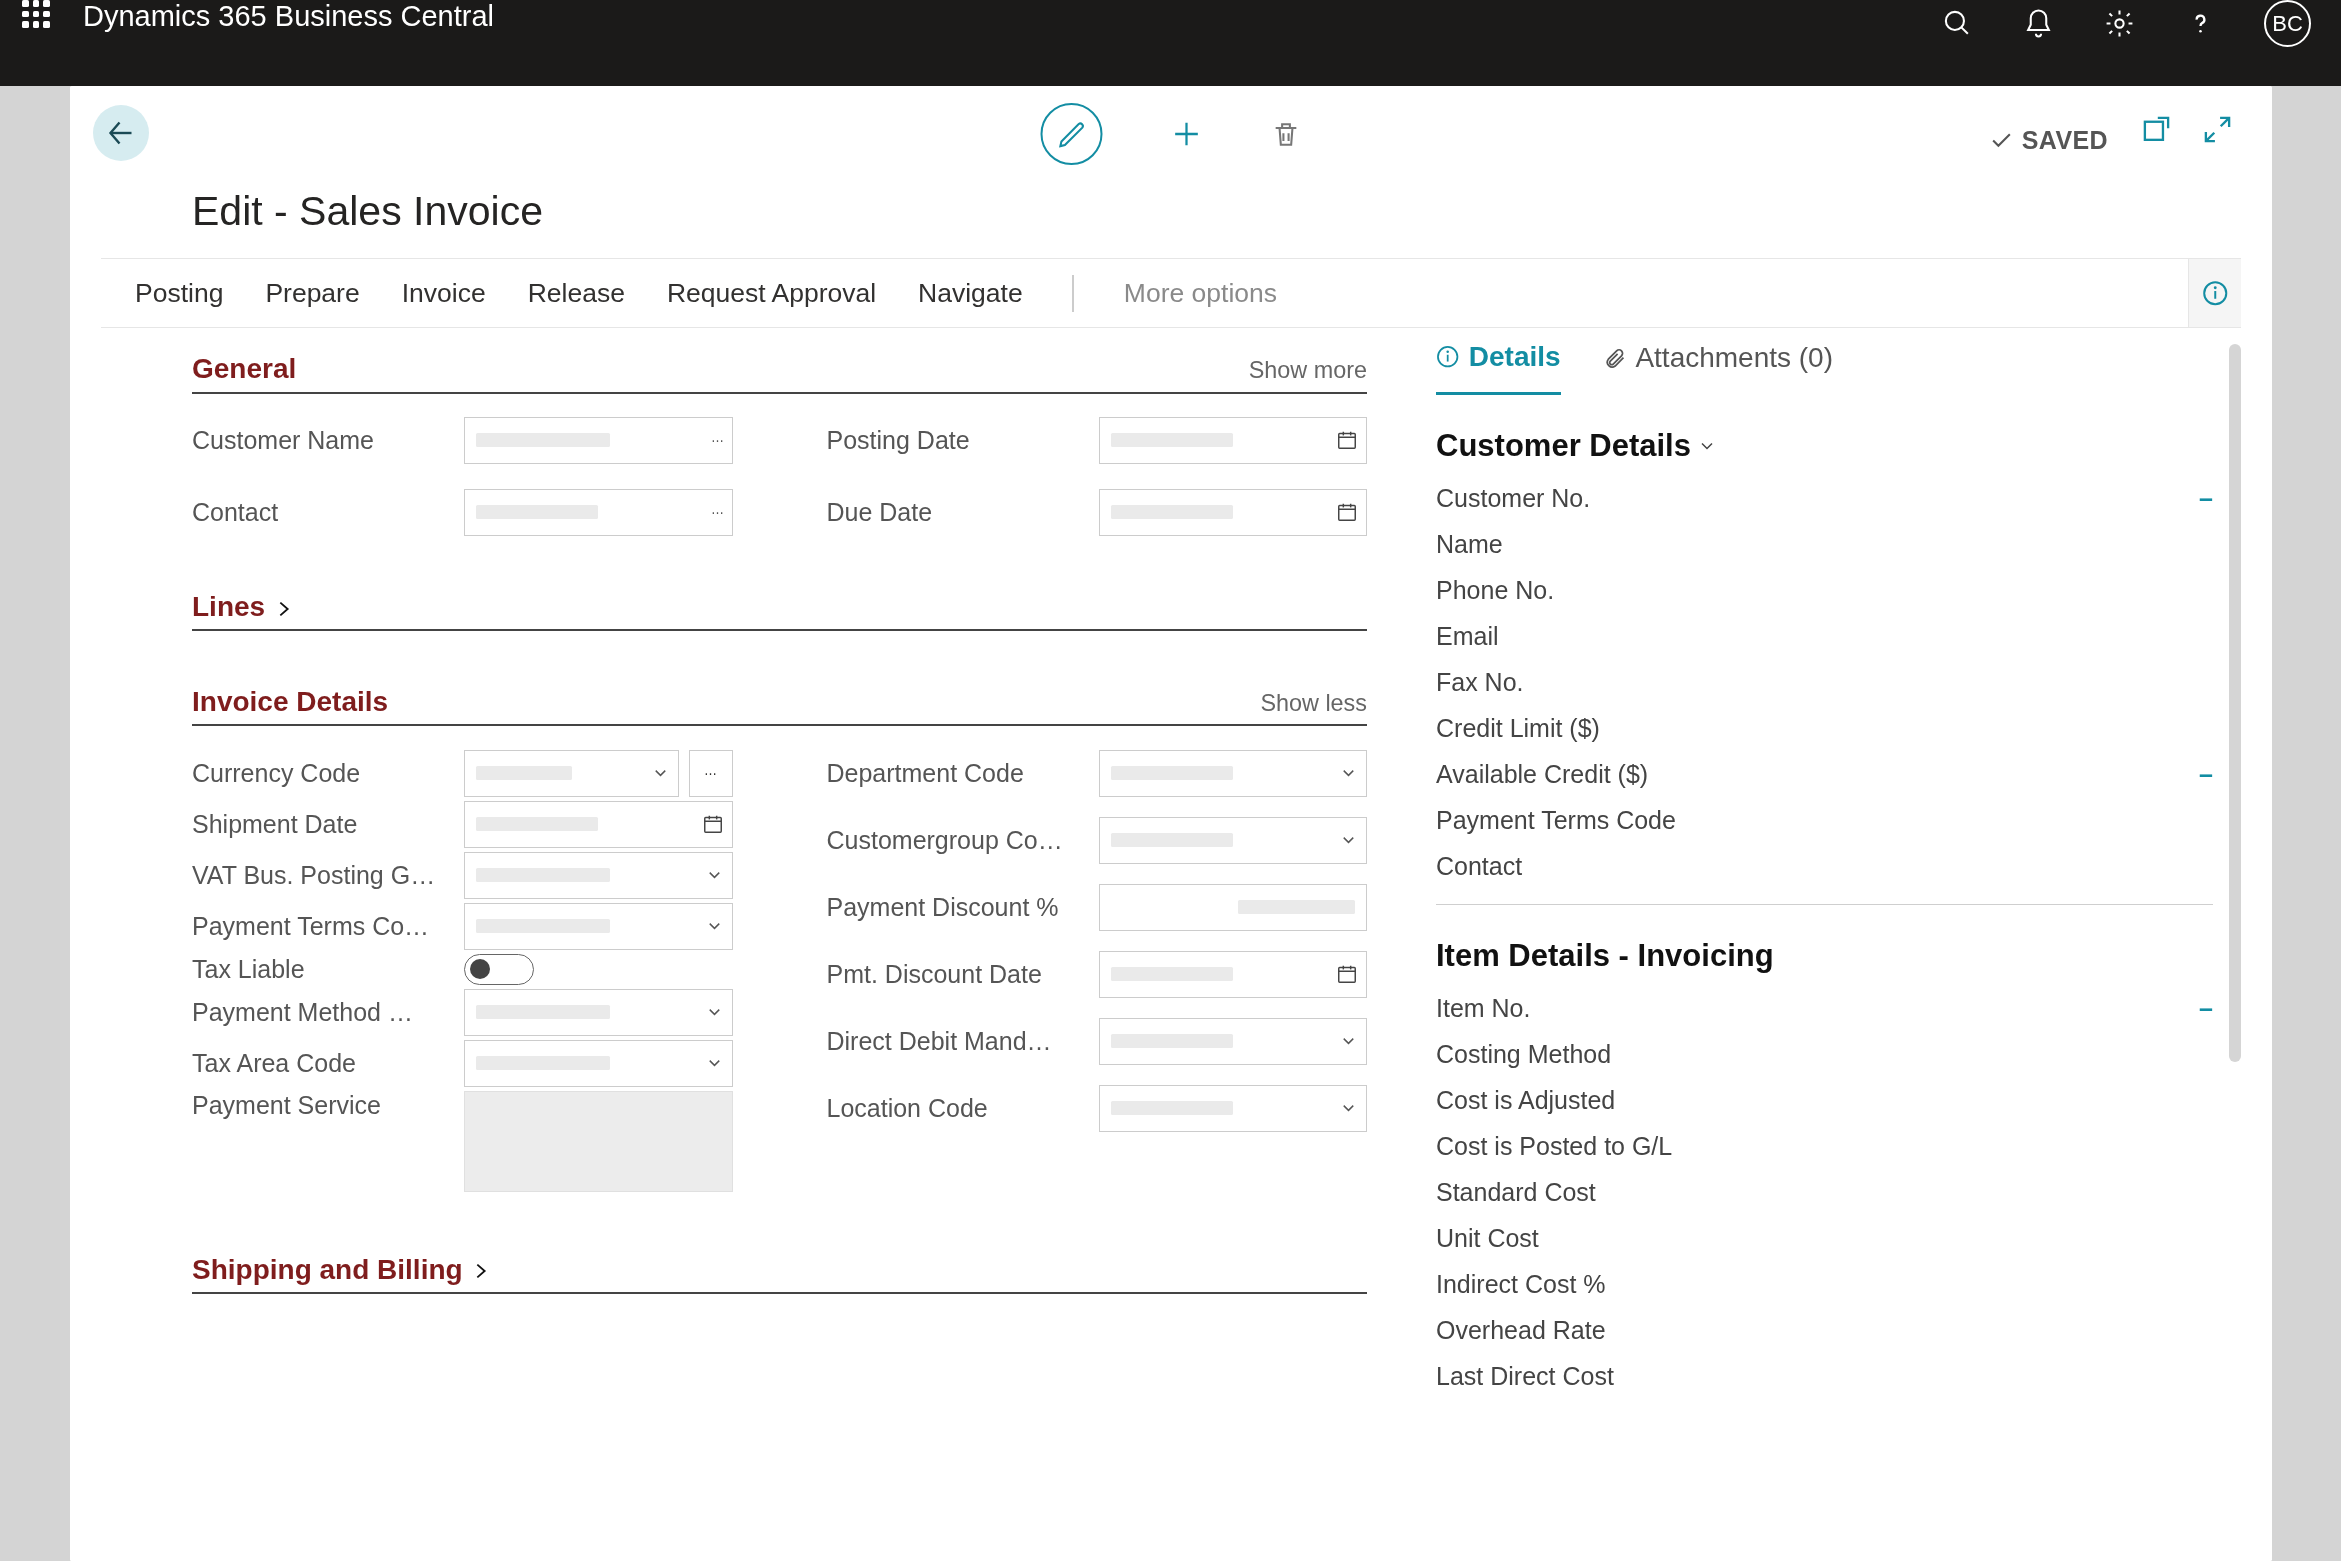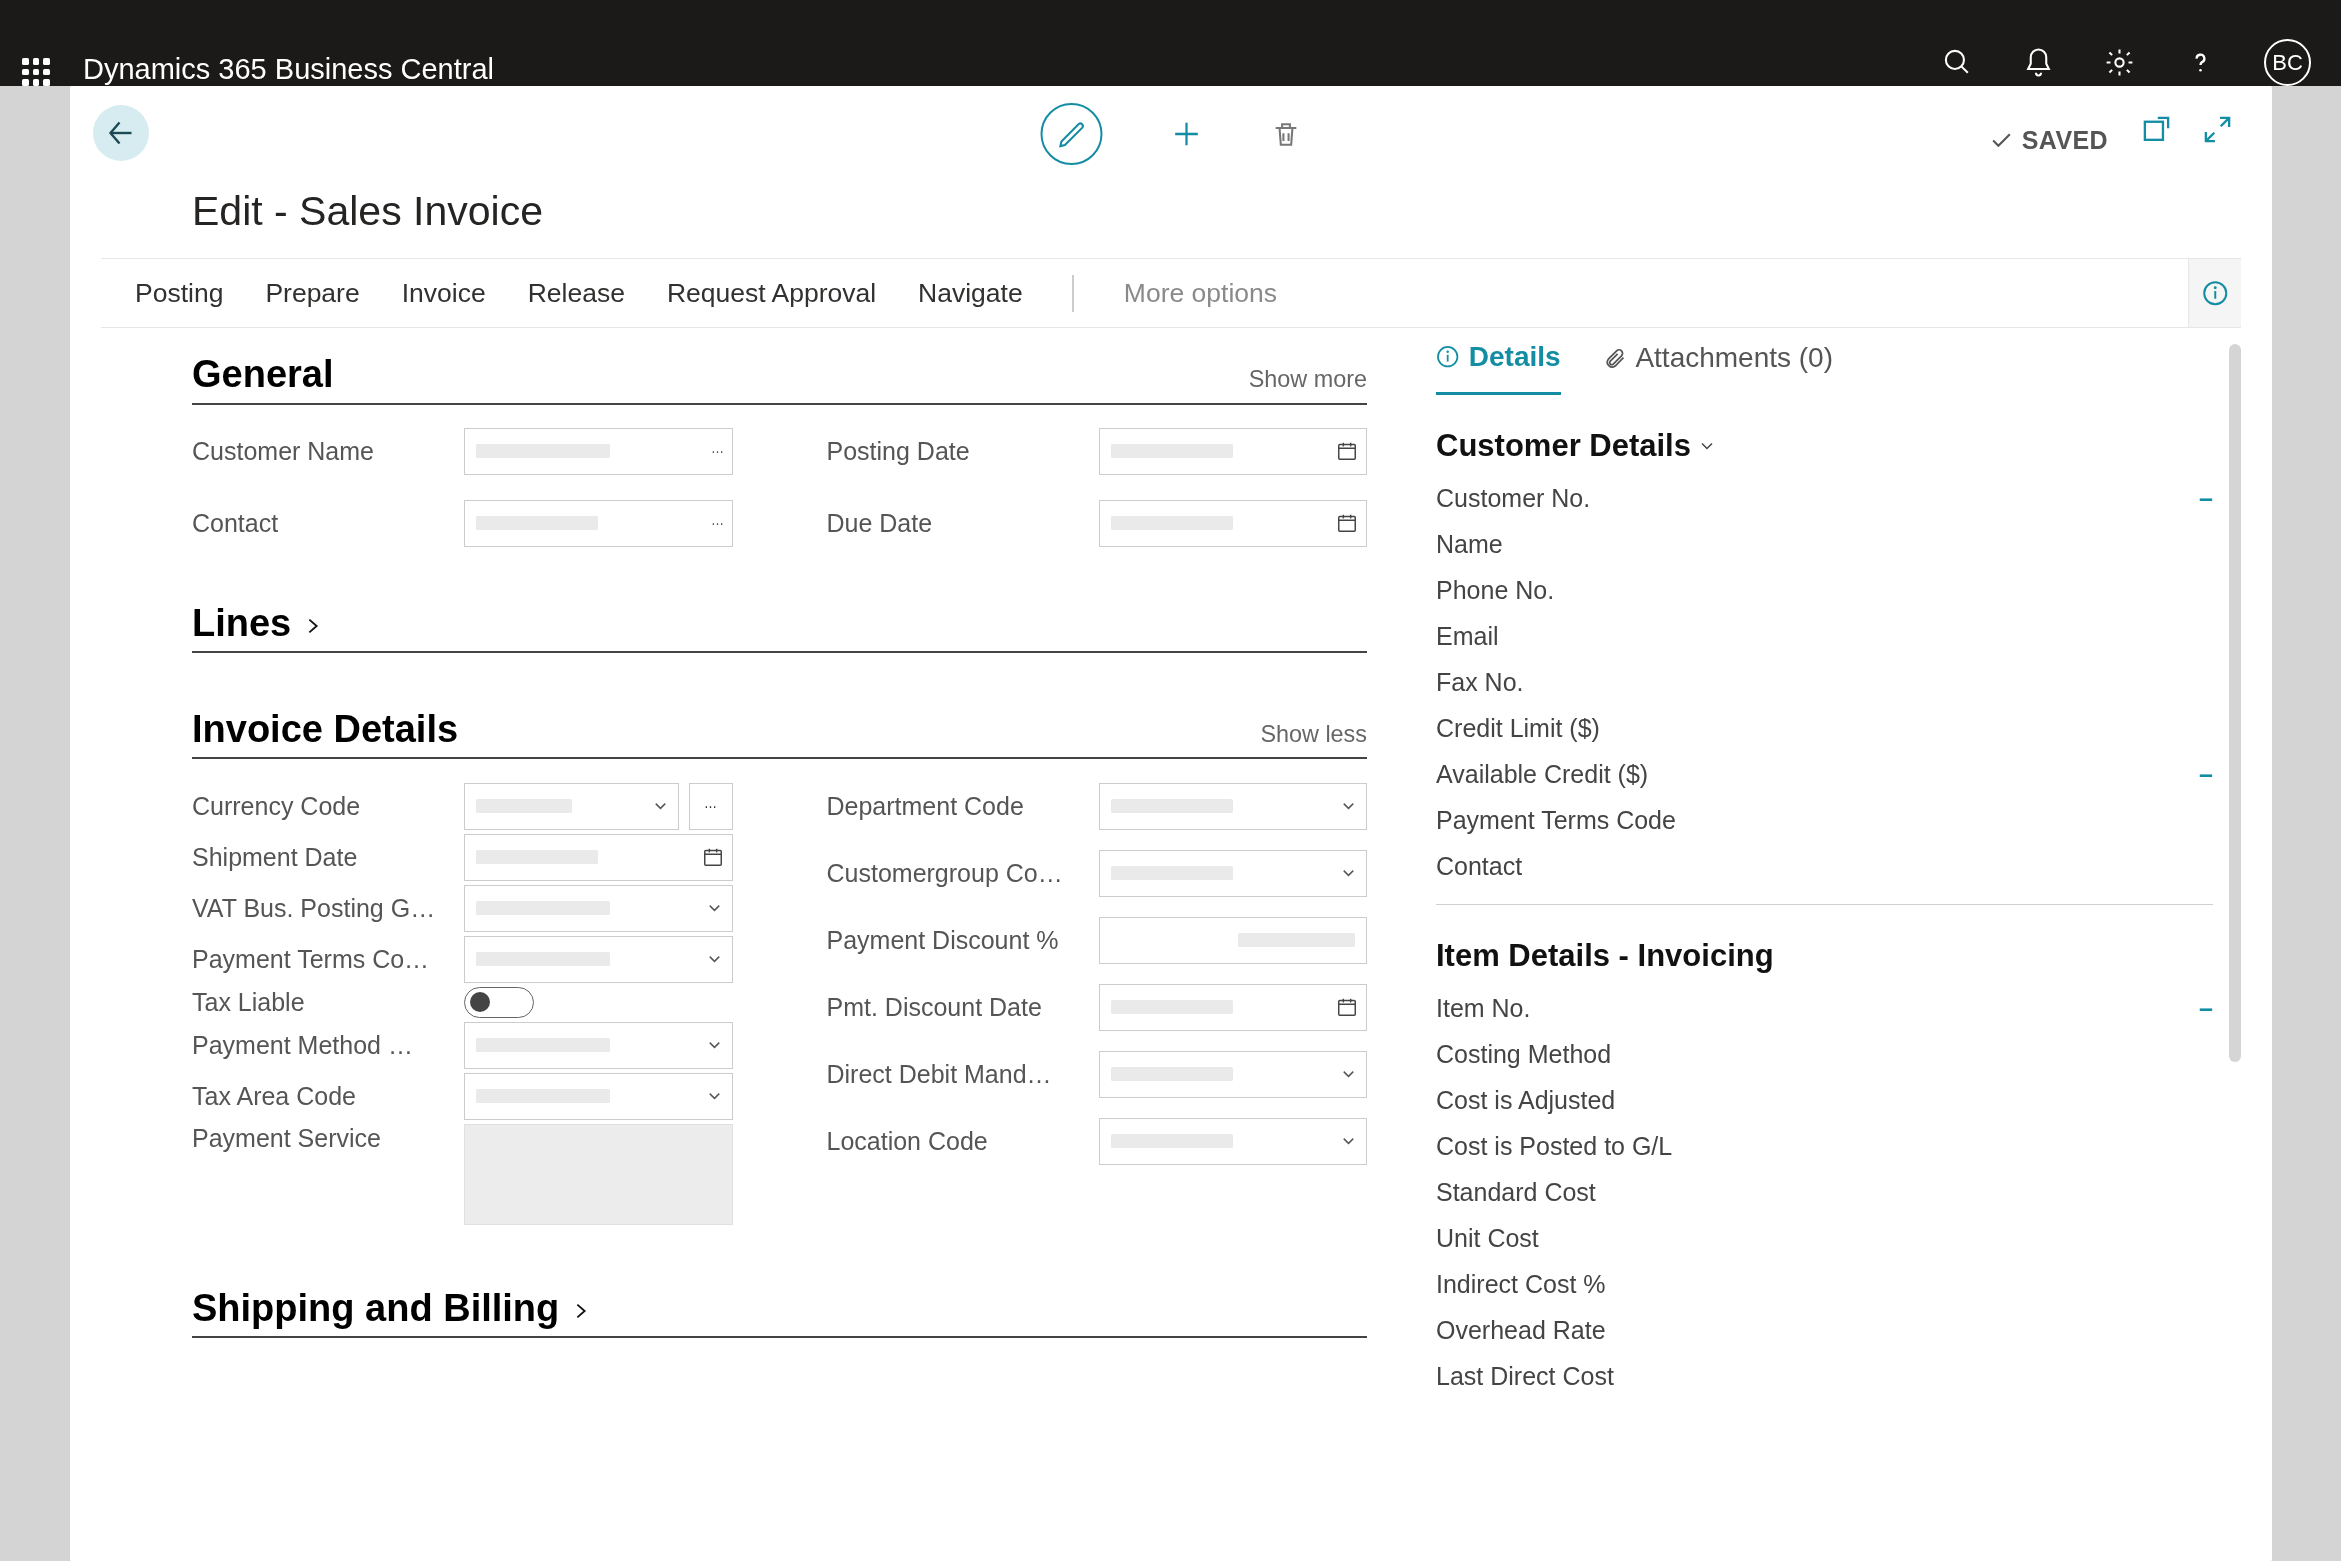--- a/index.html
+++ b/index.html
@@ -10,21 +10,21 @@
     height: 1561px;
     transform-origin: top left;
     color: #323130;
   }
 
   
   .topbar {
     background: #1b1a19;
     height: 86px;
     display: flex;
-    align-items: flex-end;
+    align-items: flex-start;
     padding: 0 31px 0 22px;
     color: #fff;
   }
   .app-launcher-icon {
     width: 28px; height: 28px;
     display: grid;
     grid-template-columns: repeat(3,1fr);
     grid-template-rows: repeat(3,1fr);
     gap: 3.9px;
   }
@@ -85,21 +85,21 @@
   .main-split { display:flex; margin:0 31px; height: calc(100% - 94px - 94px - 70px); }
   .main-left { flex: 0 0 1280px; overflow-y:auto; padding-right:14px; padding-left:91px; position:relative;}
   .main-left::-webkit-scrollbar{ width:11px;}
   .main-left::-webkit-scrollbar-thumb{ background:#d0d0d0; border-radius:5.5px;}
   .factbox { flex:1; padding:0 28px 0 55px; border-left: none;}
   .factbox-outer { flex:1; position:relative; }
   .factbox-outer::-webkit-scrollbar { width:11px; }
 
   
   .section-head { display:flex; align-items:baseline; border-bottom:2.3px solid #444; padding-bottom:6.2px; margin-top:25px;}
-  .section-head h2 { font-size:38px; font-weight:600; color:#000000;}
+  .section-head h2 { font-size:28px; font-weight:600; color:#7f1d1d;}
   .section-head .sh-suffix svg{ display:inline-block; vertical-align:middle;}
   .showmore { margin-left:auto; font-size:23.4px; color:#666; cursor:pointer;}
 
   
   .form-grid { display:grid; grid-template-columns: 1fr 1fr; column-gap:94px; row-gap:25px; padding-top:23.4px;}
   .field-row { display:flex; align-items:center; gap:14px;}
   .field-label { width:258px; font-size:25px; color:#555; white-space:nowrap; overflow:hidden; text-overflow:ellipsis;}
   .field-input-wrap { flex:1; display:flex; align-items:center; gap:9.4px;}
   .input-box { flex:1; height:47px; border:1.6px solid #ccc; background:#fff; display:flex; align-items:center; padding:0 11px; position:relative;}
   .input-box.disabled { background:#ececec; border-color:#e0e0e0;}

